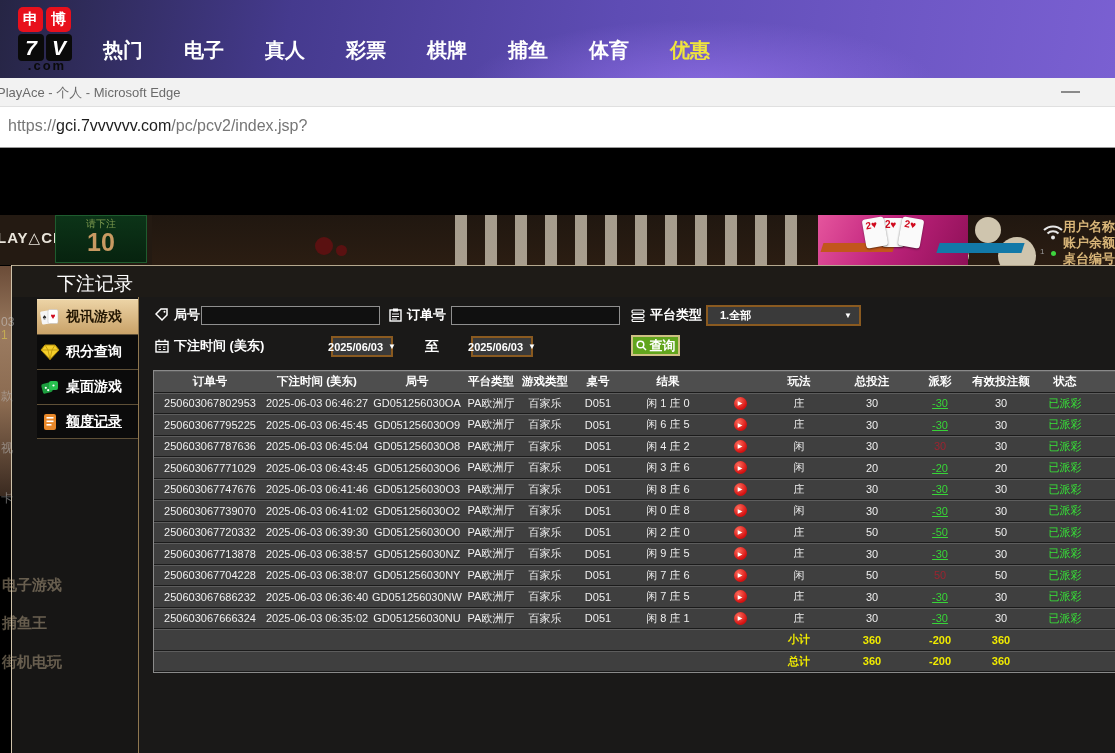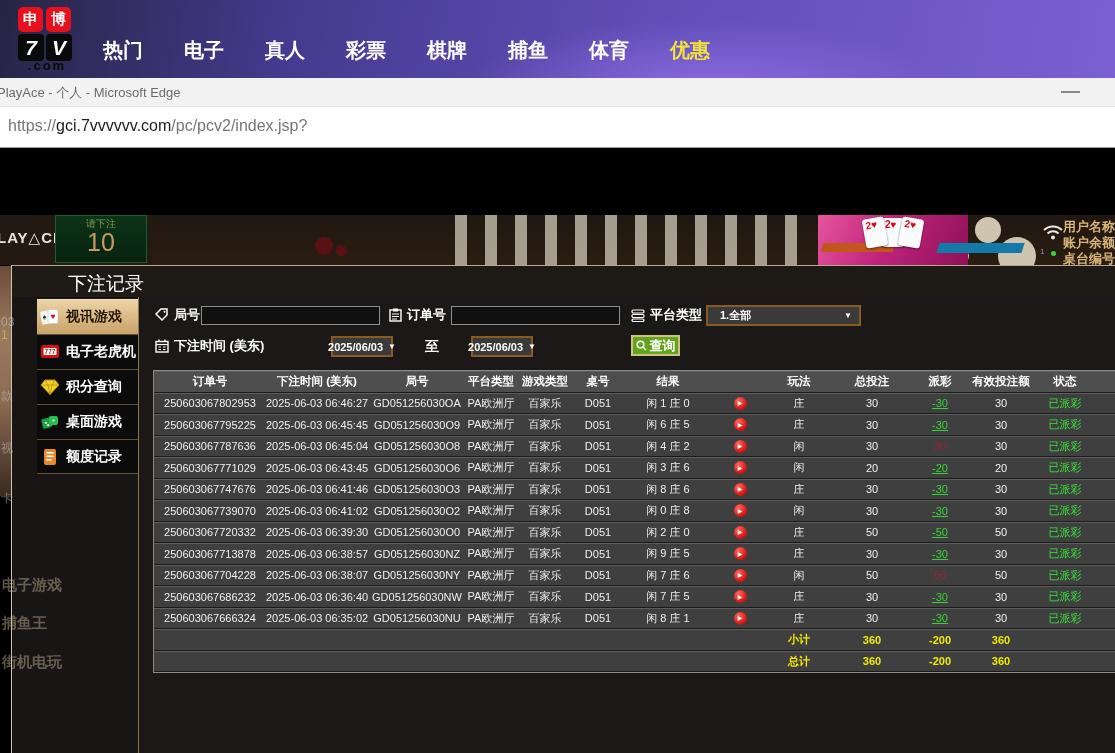--- a/index.html
+++ b/index.html
@@ -31,21 +31,21 @@
   
   .page{position:absolute;top:148px;left:0;width:1115px;height:605px;background:#000;overflow:hidden;}
   
   .strip{position:absolute;left:0;top:67px;width:1115px;height:50px;overflow:hidden;
     background:linear-gradient(#201710,#2b1d12);}
   .strip-logo-zone{position:absolute;left:0;top:0;width:152px;height:50px;background:#241a12;}
   .playace{position:absolute;left:-3px;top:14px;color:#e9e4da;font-size:15px;font-weight:bold;letter-spacing:1px;}
   .timer-box{position:absolute;left:55px;top:0;width:92px;height:48px;background:linear-gradient(#0c3418,#07230f);
     border:1px solid #1e5c2e;box-sizing:border-box;text-align:center;}
   .timer-label{color:#7d9a4e;font-size:10px;margin-top:1px;}
-  .timer-num{color:#c89a62;font-size:25px;font-weight:normal;line-height:22px;}
+  .timer-num{color:#c89a62;font-size:25px;font-weight:bold;line-height:22px;}
   .stripes{position:absolute;left:455px;top:0;width:360px;height:50px;opacity:.8;
     background:repeating-linear-gradient(90deg,rgba(213,204,186,.92) 0 12px,rgba(0,0,0,0) 12px 30px);}
   .circ{position:absolute;border-radius:50%;background:#cfc5ae;}
   .circ.dark{background:#5a1111;}
   .pinkpanel{position:absolute;left:818px;top:0;width:150px;height:50px;
     background:linear-gradient(115deg,#e5559d 0%,#c1247d 45%,#8f1058 100%);}
   .orangestrip{position:absolute;left:822px;top:28px;width:72px;height:9px;background:#c2561c;transform:skewX(-18deg);}
   .bluestrip{position:absolute;left:938px;top:28px;width:85px;height:10px;background:#1279a8;transform:skewX(-18deg);}
   .cards3{position:absolute;left:868px;top:3px;display:flex;}
   .pcard{width:22px;height:29px;background:#fafafa;border-radius:3px;box-shadow:0 1px 2px rgba(0,0,0,.5);
@@ -59,27 +59,27 @@
   .userinfo{position:absolute;left:1063px;top:4px;font-size:13px;font-weight:bold;line-height:16px;white-space:nowrap;}
   .ui-label{color:#d8b578;}
   .face{position:absolute;left:0;top:118px;width:11px;height:230px;
     background:linear-gradient(#6b4c38,#9b7b60 30%,#8a6a50 60%,#3a2a20);}
   .frag{position:absolute;font-size:12px;font-weight:normal;z-index:3;}
   .behind-item{position:absolute;left:2px;color:rgba(216,196,160,.42);font-size:15px;font-weight:bold;z-index:3;white-space:nowrap;}
   
   .modal{position:absolute;left:11px;top:117px;width:1104px;height:488px;background:#151413;
     border-left:1px solid #cfc2aa;box-sizing:border-box;z-index:2;}
   .modal-header{height:32px;background:#1e1b17;border-top:1px solid #b5a88e;box-sizing:border-box;}
-  .modal-title{color:#fff;font-size:19px;padding:5px 0 0 45px;margin-left:11px;}
+  .modal-title{color:#fff;font-size:19px;padding:5px 0 0 45px;}
   .m-body{position:absolute;top:32px;left:0;right:0;bottom:0;background:#171615;}
   .divider{position:absolute;left:126px;top:0;bottom:0;width:1px;background:#8f7750;}
   .menu{position:absolute;left:25px;top:2px;width:101px;}
   .menu-item{position:relative;height:35px;background:#0b0b0b;border-top:1px solid #5f5037;
     display:flex;align-items:center;gap:6px;padding-left:3px;color:#fff;font-size:14px;font-weight:bold;cursor:pointer;box-sizing:border-box;}
-  .menu-item:last-child{border-bottom:1px solid #5f5037;}
+  .menu-item:last-child{border-bottom:1px solid #5f5037;text-decoration:underline;}
   .menu-item.active{width:116px;background:linear-gradient(#ecd3a5,#c9a268);color:#241703;
     clip-path:polygon(0 0,102px 0,116px 50%,102px 100%,0 100%);border-top:1px solid #efe0c0;}
   .mi-icon{width:20px;height:20px;flex:0 0 20px;display:flex;align-items:center;justify-content:center;}
   .content{position:absolute;left:127px;top:0;right:0;bottom:0;background:#1a1918;overflow:hidden;}
   
   .flabel{position:absolute;color:#fff;font-size:13px;font-weight:bold;display:flex;align-items:center;gap:5px;white-space:nowrap;}
   .finput{position:absolute;background:#101010;border:1px solid #8f8f8f;height:17px;width:171px;color:#eee;
     font-size:12px;padding:0 3px;outline:none;}
   .fselect{position:absolute;background:#3a3a3a;border:2px solid #8a5a20;color:#fff;font-size:11px;font-weight:bold;
     display:flex;align-items:center;justify-content:center;gap:5px;cursor:pointer;box-sizing:border-box;}
@@ -202,30 +202,20 @@
           <div class="menu-item active">
             <span class="mi-icon">
               <svg width="20" height="18" viewBox="0 0 20 18">
                 <rect x="1" y="3" width="9" height="13" rx="1.5" fill="#f5f5f5" transform="rotate(-10 5.5 9.5)"></rect>
                 <rect x="8" y="1.5" width="10" height="14" rx="1.5" fill="#fff" stroke="#bbb" stroke-width=".5"></rect>
                 <text x="13" y="11" font-size="8" fill="#d00b1e" text-anchor="middle">♥</text>
                 <text x="4.5" y="11" font-size="7" fill="#222" text-anchor="middle" transform="rotate(-10 5.5 9.5)">♠</text>
               </svg>
             </span>
             <span>视讯游戏</span>
-          </div>
-          <div class="menu-item">
-            <span class="mi-icon">
-              <svg width="20" height="18" viewBox="0 0 20 18">
-                <rect x="1" y="2" width="18" height="13" rx="2.5" fill="#d41216"></rect>
-                <rect x="3.5" y="5" width="13" height="7" rx="1" fill="#fff"></rect>
-                <text x="10" y="10.8" font-size="6.5" font-weight="bold" fill="#d41216" text-anchor="middle">777</text>
-              </svg>
-            </span>
-            <span>电子老虎机</span>
           </div>
           <div class="menu-item">
             <span class="mi-icon">
               <svg width="20" height="18" viewBox="0 0 20 18">
                 <path d="M5 2 H15 L19 7 L10 16.5 L1 7 Z" fill="#f5cf2a" stroke="#b8920a" stroke-width="1"></path>
                 <path d="M1 7 H19 M5 2 L8 7 L10 16.5 M15 2 L12 7 L10 16.5" stroke="#b8920a" stroke-width=".8" fill="none"></path>
               </svg>
             </span>
             <span>积分查询</span>
           </div>

